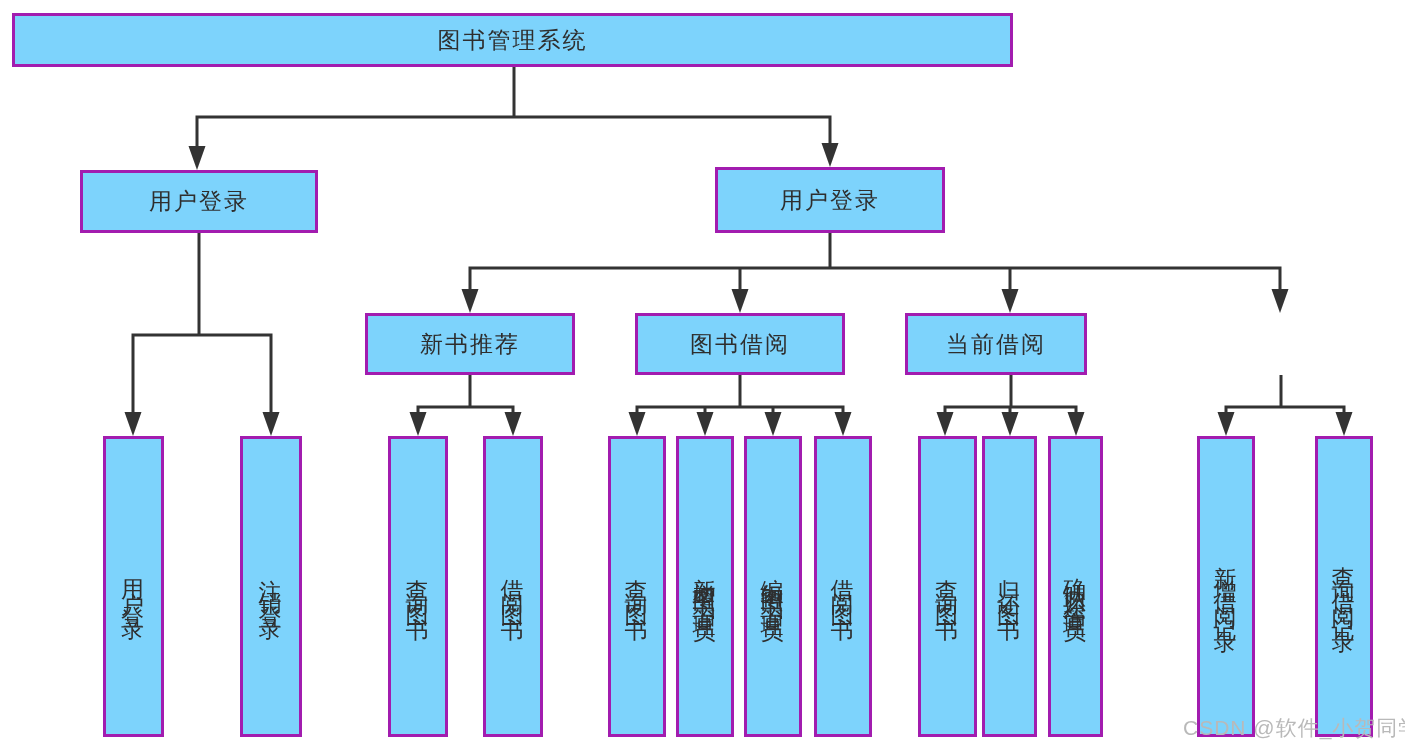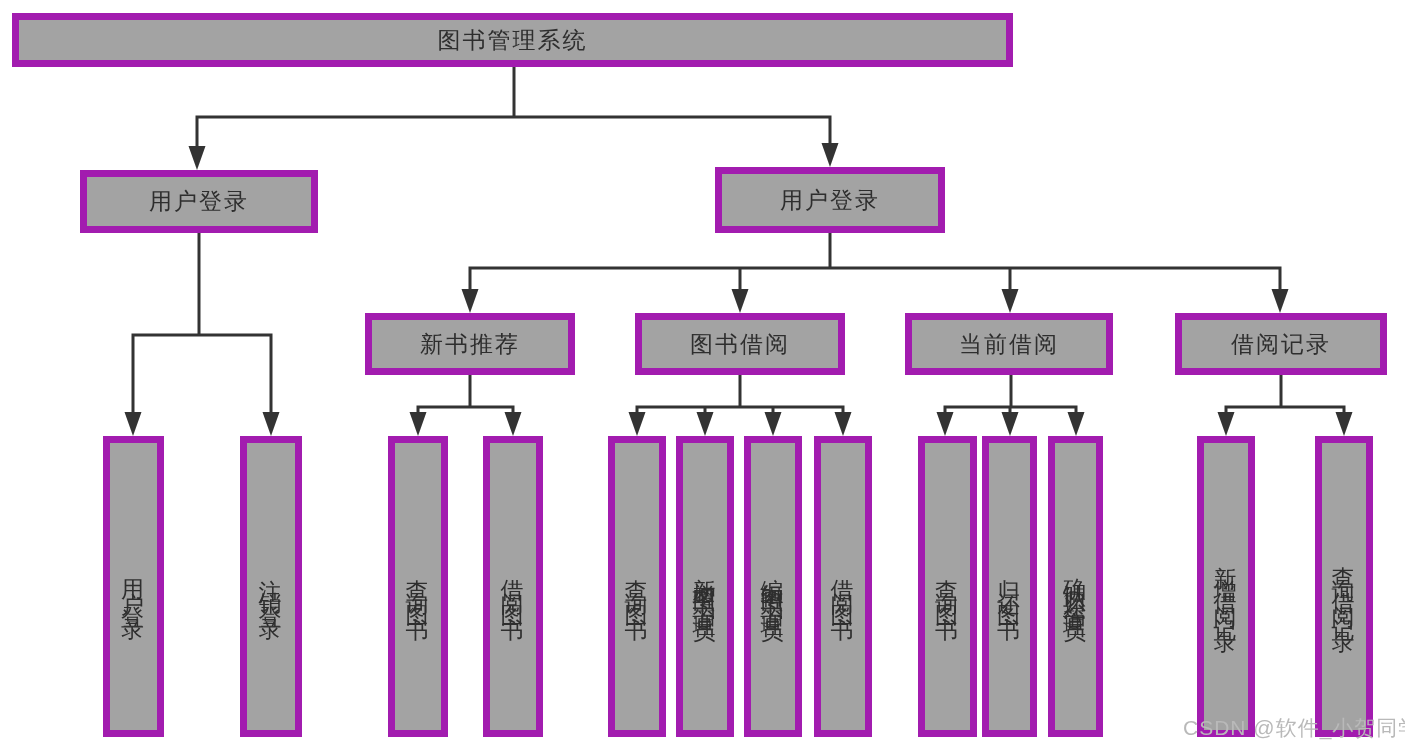--- a/index.html
+++ b/index.html
@@ -13,22 +13,22 @@
   }
   svg.connectors {
     position: absolute;
     left: 0; top: 0;
     width: 1405px; height: 747px;
     z-index: 1;
   }
   .node {
     position: absolute;
     box-sizing: border-box;
-    background: #a3a3a3;
-    border: 7px solid #a21caf;
+    background: #7dd3fc;
+    border: 3px solid #a21caf;
     color: #2e2e2e;
     display: flex;
     align-items: center;
     justify-content: center;
     z-index: 2;
     font-size: 23px;
     letter-spacing: 2px;
     white-space: nowrap;
     overflow: hidden;
     text-align: center;
@@ -108,22 +108,21 @@
     </g>
   </svg>
 
   <div class="node h" style="left:12px;top:13px;width:1001px;height:54px">图书管理系统</div>
 
   <div class="node h" style="left:80px;top:170px;width:238px;height:63px">用户登录</div>
   <div class="node h" style="left:715px;top:167px;width:230px;height:66px">用户登录</div>
 
   <div class="node h" style="left:635px;top:313px;width:210px;height:62px">图书借阅</div>
   <div class="node h" style="left:365px;top:313px;width:210px;height:62px">新书推荐</div>
-  <div class="node h" style="left:905px;top:313px;width:208px;height:62px">当前借阅</div>
-  <div class="node h" style="left:1175px;top:313px;width:212px;height:62px">借阅记录</div>
+  <div class="node h" style="left:905px;top:313px;width:182px;height:62px">当前借阅</div>
 
   <div class="node v" style="left:103px;top:436px;width:61px;height:301px">用户登录</div>
   <div class="node v" style="left:240px;top:436px;width:62px;height:301px">注销登录</div>
 
   <div class="node v" style="left:388px;top:436px;width:60px;height:301px">查询图书</div>
   <div class="node v" style="left:483px;top:436px;width:60px;height:301px">借阅图书</div>
 
   <div class="node v" style="left:608px;top:436px;width:58px;height:301px">查询图书</div>
   <div class="node v tight" style="left:676px;top:436px;width:58px;height:301px">新增图书（管理员）</div>
   <div class="node v tight" style="left:744px;top:436px;width:58px;height:301px">编辑图书（管理员）</div>

